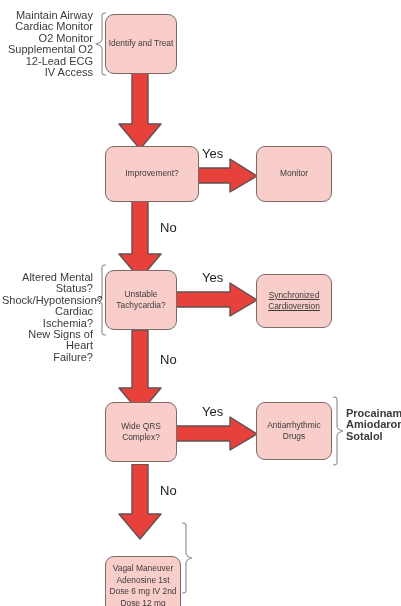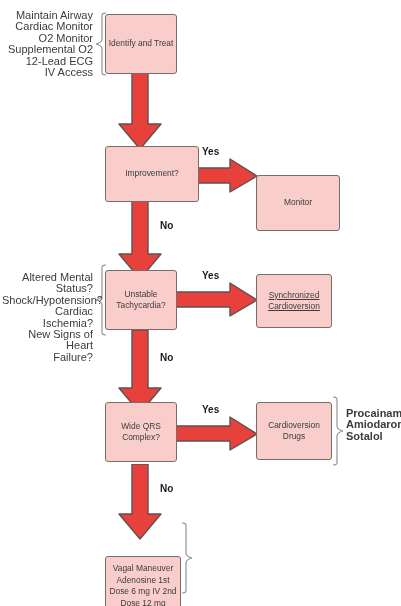--- a/index.html
+++ b/index.html
@@ -12,21 +12,21 @@
     width: 401px;
     height: 606px;
     background: #ffffff;
     font-family: "Liberation Sans", sans-serif;
     overflow: hidden;
   }
   .box {
     position: absolute;
     background: #f9ceca;
     border: 1.4px solid #7b6a6a;
-    border-radius: 3px;
+    border-radius: 9px;
     display: flex;
     align-items: center;
     justify-content: center;
     text-align: center;
     color: #3b3b3b;
     font-size: 8.4px;
     line-height: 11.5px;
     box-sizing: border-box;
     z-index: 3;
   }
@@ -36,22 +36,22 @@
     color: #3b3b3b;
     font-size: 11px;
     line-height: 11.4px;
     white-space: pre-line;
     z-index: 4;
   }
   .note.right-al { text-align: right; }
   .note.left-al  { text-align: left; font-weight: bold; }
   .edge-label {
     position: absolute;
-    font-size: 10px;
-    font-weight: bold;
+    font-size: 13px;
+    font-weight: normal;
     color: #1c1c1c;
     z-index: 5;
   }
   .arrow { position: absolute; z-index: 2; }
   .brace { position: absolute; z-index: 4; }
 </style>
 </head>
 <body>
 
 <div id="chart">
@@ -85,41 +85,41 @@
   </svg>
 
   <div class="box" style="left:105px; top:14px; width:72px; height:60px;">
     <span>Identify and Treat</span>
   </div>
 
   <div class="box" style="left:105px; top:146px; width:94px; height:56px;">
     <span>Improvement?</span>
   </div>
 
-  <div class="box" style="left:256px; top:146px; width:84px; height:56px;margin-top:29px;">
+  <div class="box" style="left:256px; top:146px; width:76px; height:56px;">
     <span>Monitor</span>
   </div>
 
   <div class="box" style="left:105px; top:270px; width:72px; height:60px;">
     <span>Unstable
 Tachycardia?</span>
   </div>
 
   <div class="box" style="left:256px; top:274px; width:76px; height:54px;text-decoration:underline;">
     <span>Synchronized
 Cardioversion</span>
   </div>
 
   <div class="box" style="left:105px; top:402px; width:72px; height:60px;">
     <span>Wide QRS
 Complex?</span>
   </div>
 
   <div class="box" style="left:256px; top:402px; width:76px; height:58px;">
-    <span>Cardioversion
+    <span>Antiarrhythmic
 Drugs</span>
   </div>
 
   <div class="box" style="left:105px; top:528px; width:76px; height:60px;margin-top:28px;">
     <span>Vagal Maneuver
 Adenosine
 1st Dose 6 mg IV
 2nd Dose 12 mg</span>
   </div>
 

